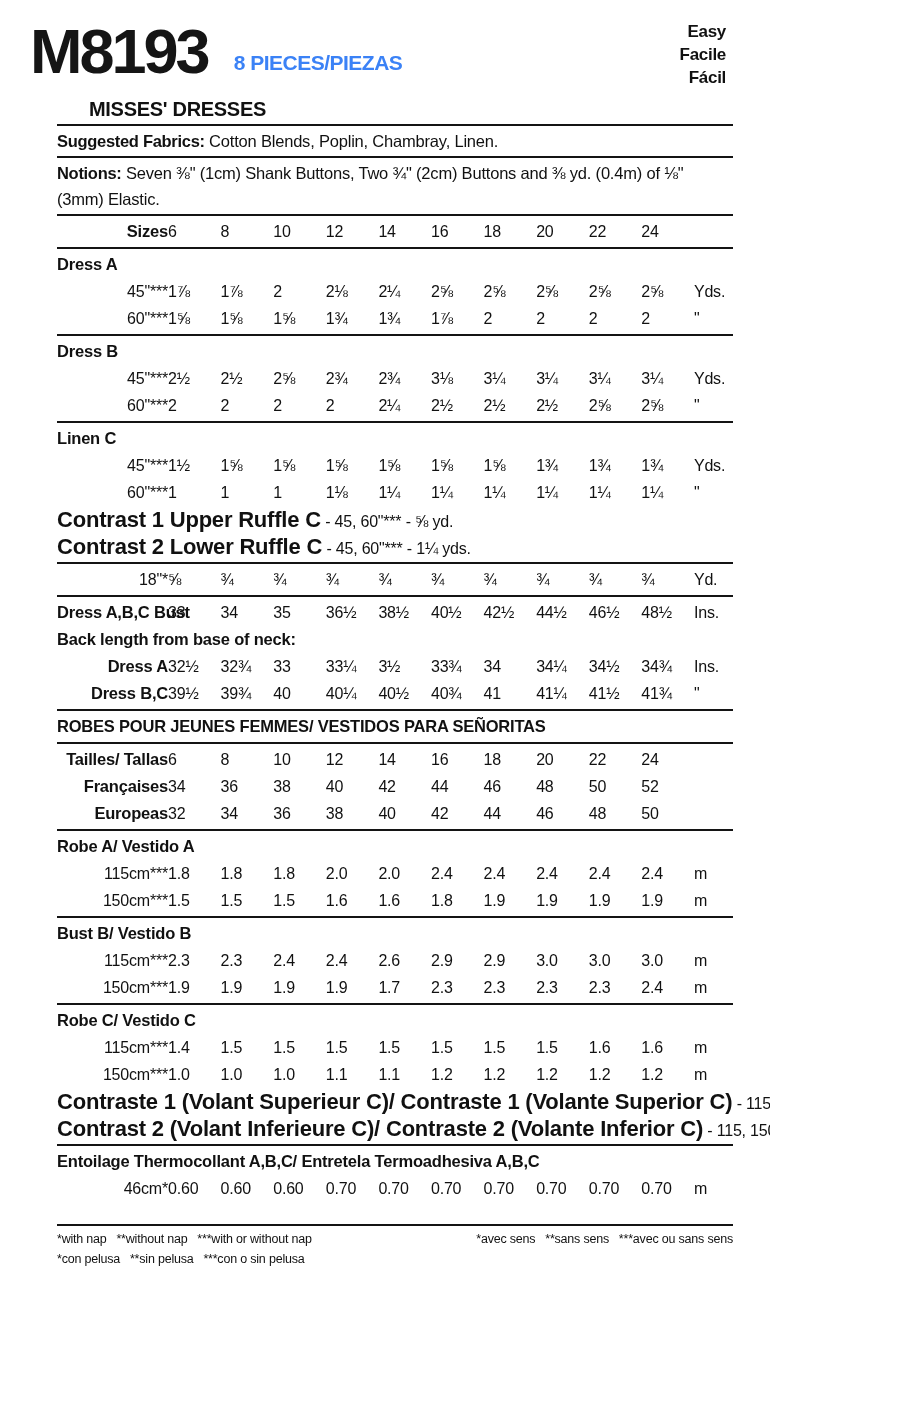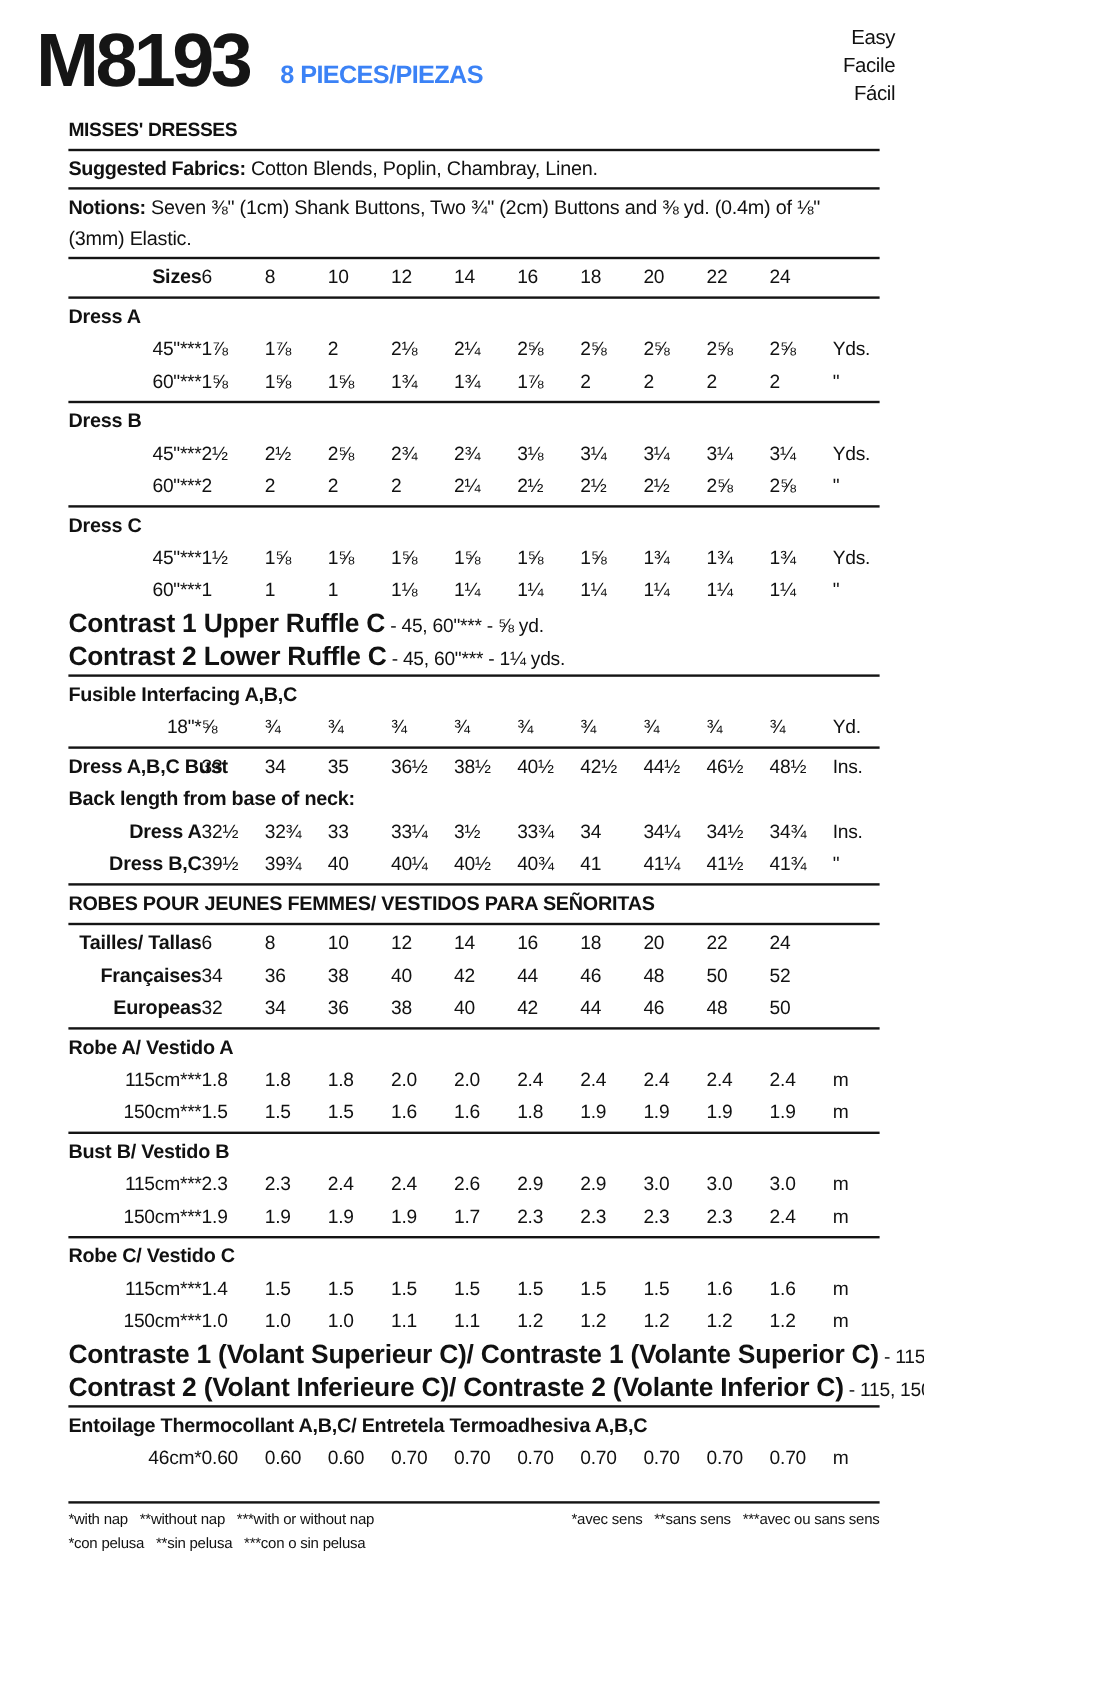--- a/index.html
+++ b/index.html
@@ -2,25 +2,25 @@
 <html><head>
 <meta charset="utf-8">
 <style>
   html,body{margin:0;padding:0;background:#ffffff;}
   .page{position:relative;width:770px;height:1411px;background:#fff;overflow:hidden;
         font-family:"Liberation Sans",sans-serif;color:#111;}
   
   .brand-row{position:absolute;left:30px;top:22px;display:flex;align-items:flex-end;}
   .brand{font-size:63px;font-weight:bold;letter-spacing:-3px;line-height:.95;color:#151515;}
   .pieces{font-size:21px;font-weight:bold;letter-spacing:-.5px;margin-left:26px;padding-bottom:7px;color:#3b82f6;}
-  .diff{position:absolute;top:20px;left:544px;width:202px;text-align:right;
-        font-size:17px;font-weight:normal;line-height:23px;letter-spacing:-.3px;}
+  .diff{position:absolute;top:20px;left:524px;width:202px;text-align:right;
+        font-size:17px;font-weight:bold;line-height:23px;letter-spacing:-.3px;}
   
   .main{position:absolute;left:57px;top:96px;width:676px;}
-  .cat-title{font-size:16px;font-weight:bold;letter-spacing:-.3px;line-height:26px;}
+  .cat-title{font-size:20px;font-weight:bold;letter-spacing:-.3px;line-height:26px;margin-left:32px;}
   .rule{border-top:2.5px solid #141414;margin:2px 0 2px;}
   .lead{font-size:16.5px;letter-spacing:-.2px;line-height:26px;}
   .lead b{letter-spacing:-.3px;}
   
   .trow{font-size:16px;line-height:27px;height:27px;letter-spacing:-.2px;white-space:nowrap;}
   .th{font-weight:bold;font-size:16.5px;}
   .tn b{font-size:22px;}
   .grid{display:grid;grid-template-columns:111px repeat(10,52.6px) 1fr;}
   .lbl{white-space:nowrap;text-align:right;}
   .lbl.b{font-weight:bold;font-size:16.5px;}
@@ -126,21 +126,21 @@
           <span class="cell">2</span>
           <span class="cell">2¼</span>
           <span class="cell">2½</span>
           <span class="cell">2½</span>
           <span class="cell">2½</span>
           <span class="cell">2⅝</span>
           <span class="cell">2⅝</span>
           <span class="unit">"</span>
         </div>
         <div class="rule"></div>
-        <div class="trow th">Dress C</div>
+        <div class="trow th">Linen C</div>
         <div class="trow grid">
           <span class="lbl">45"***</span>
           <span class="cell">1½</span>
           <span class="cell">1⅝</span>
           <span class="cell">1⅝</span>
           <span class="cell">1⅝</span>
           <span class="cell">1⅝</span>
           <span class="cell">1⅝</span>
           <span class="cell">1⅝</span>
           <span class="cell">1¾</span>
@@ -158,21 +158,20 @@
           <span class="cell">1¼</span>
           <span class="cell">1¼</span>
           <span class="cell">1¼</span>
           <span class="cell">1¼</span>
           <span class="cell">1¼</span>
           <span class="unit">"</span>
         </div>
         <div class="trow tn"><b>Contrast 1 Upper Ruffle C</b><span> - 45, 60"*** - ⅝ yd.</span></div>
         <div class="trow tn"><b>Contrast 2 Lower Ruffle C</b><span> - 45, 60"*** - 1¼ yds.</span></div>
         <div class="rule"></div>
-        <div class="trow th">Fusible Interfacing A,B,C</div>
         <div class="trow grid">
           <span class="lbl">18"*</span>
           <span class="cell">⅝</span>
           <span class="cell">¾</span>
           <span class="cell">¾</span>
           <span class="cell">¾</span>
           <span class="cell">¾</span>
           <span class="cell">¾</span>
           <span class="cell">¾</span>
           <span class="cell">¾</span>

